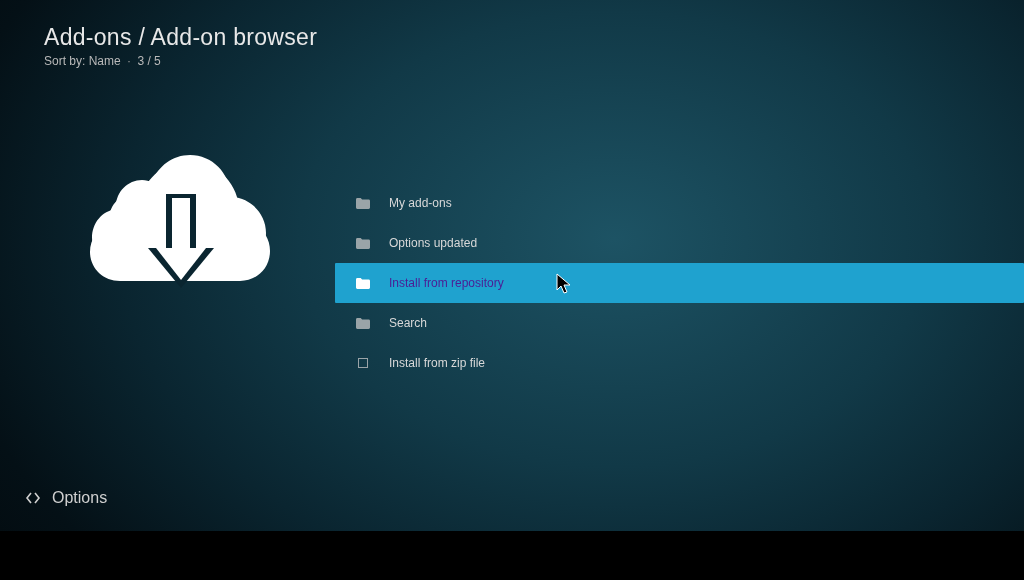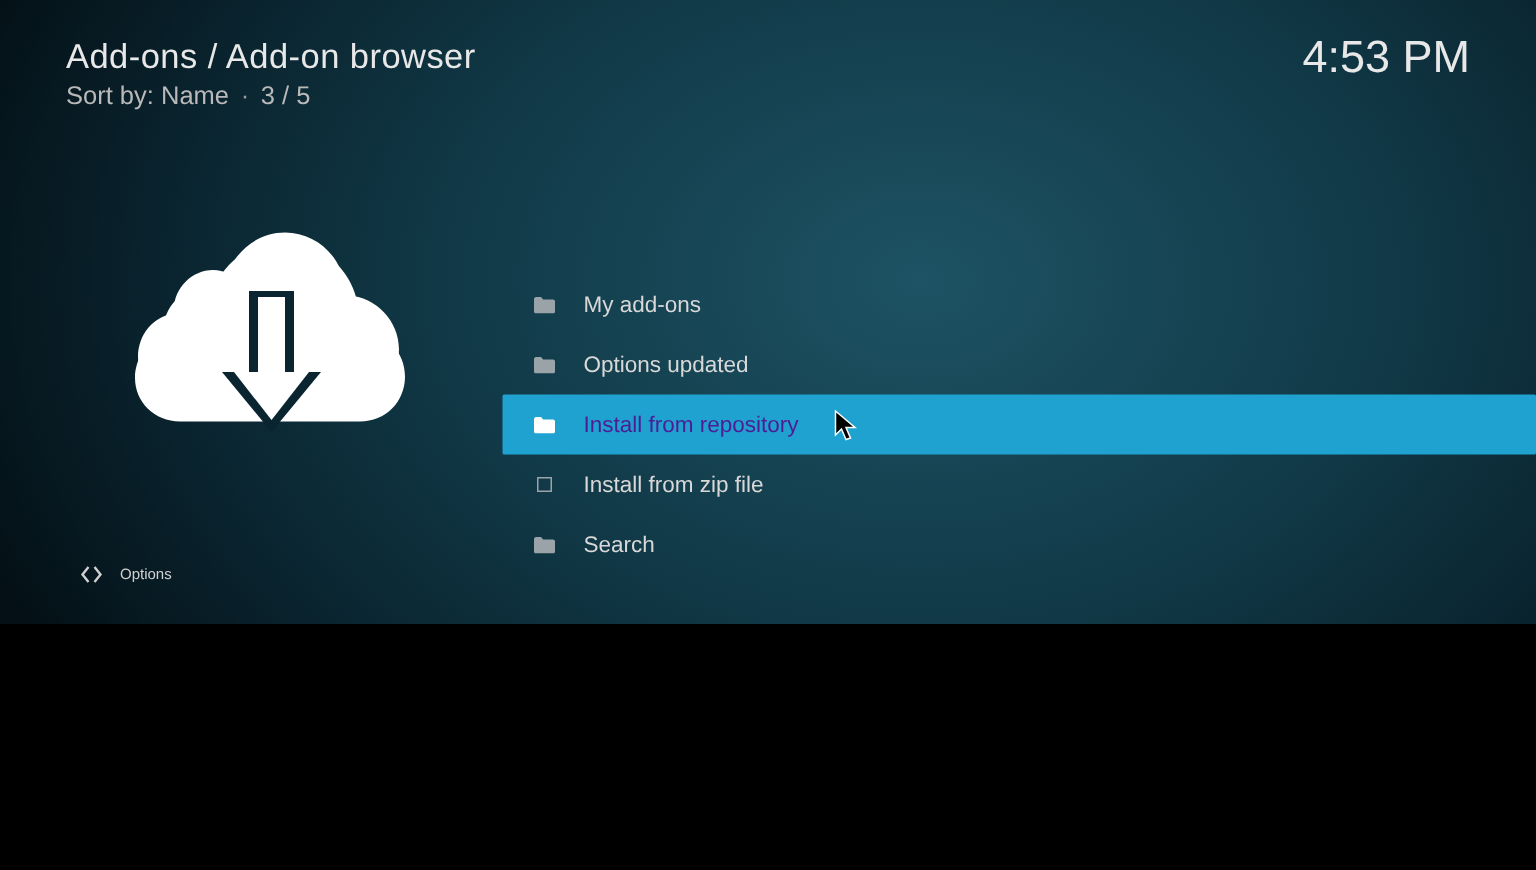--- a/index.html
+++ b/index.html
@@ -1,41 +1,41 @@
 <!DOCTYPE html>
 <html><head>
 <meta charset="utf-8">
 <style>
   * { margin: 0; padding: 0; box-sizing: border-box; }
   html, body { width: 1024px; height: 580px; overflow: hidden; font-family: Arial, Helvetica, sans-serif; background:#000; }
   .screen {
     position: relative;
     width: 1024px;
-    height: 416px;
+    height: 531px;
     background: radial-gradient(ellipse 900px 650px at 60% 45%, #1d5364 0%, #113947 35%, #0a2530 55%, #041016 75%, #010507 100%);
     color: #e6e6e6;
   }
   
   .header {
     position: absolute;
     top: 24px;
     left: 44px;
     right: 44px;
     display: flex;
     justify-content: space-between;
     align-items: flex-start;
   }
   .breadcrumb {
     font-size: 23px;
     font-weight: 300;
     color: #e8e8e8;
     letter-spacing: 0.3px;
   }
   .subline {
-    font-size: 17px;
+    font-size: 12px;
     font-weight: 400;
     color: #b9b9b9;
     margin-top: 3px;
   }
   .subline .sep { padding: 0 3px; color:#9a9a9a; }
   .clock {
     font-size: 30px;
     font-weight: 300;
     color: #e8e8e8;
     margin-top: -2px;
@@ -55,21 +55,21 @@
     position: absolute;
     top: 183px;
     left: 335px;
     right: 0;
   }
   .menu-item {
     display: flex;
     align-items: center;
     height: 40px;
     padding-left: 20px;
-    font-size: 15px;
+    font-size: 12px;
     font-weight: 300;
     color: #d8d8d8;
     cursor: pointer;
     border-radius: 1px;
   }
   .menu-item.selected {
     background: #1fa2cf;
     color: #4c1d95;
   }
   .menu-item .mi-icon {
@@ -79,25 +79,25 @@
     display: flex;
     align-items: center;
     justify-content: center;
     flex: 0 0 16px;
   }
   .menu-item .mi-icon svg { display:block; }
 
   
   .footer {
     position: absolute;
-    left: 52px;
+    left: 24px;
     bottom: 24px;
     display: flex;
     align-items: center;
-    font-size: 10px;
+    font-size: 16px;
     color: #d0d0d0;
     cursor: pointer;
   }
   .footer .opt-icon {
     width: 18px;
     height: 18px;
     margin-right: 10px;
     display:flex; align-items:center; justify-content:center;
   }
 
@@ -120,21 +120,20 @@
   <div class="header">
     <div>
       <div class="breadcrumb">Add-ons / Add-on browser</div>
       <div class="subline">
         <span>Sort by:</span>
         <span>Name</span>
         <span class="sep">·</span>
         <span>3 / 5</span>
       </div>
     </div>
-    <div class="clock">4:53 PM</div>
   </div>
 
   <div class="hero-icon">
     <svg viewBox="0 0 180 150">
       <path fill="#ffffff" d="M140 55c0-22-18-40-40-40-17 0-32 11-38 27-3-1-6-2-10-2-14 0-26 12-26 26 0 1 0 2 0 3C12 71 2 83 2 98c0 17 14 31 31 31h34V98H50l40-46 40 46h-17v31h27c20 0 36-16 36-36 0-19-15-35-34-36-1-1-1-1-2-2z"></path>
 
       <g>
         <path fill="#ffffff" d="M146 62c-2-24-22-43-47-43-20 0-37 12-44 30-2 0-4-1-6-1C33 48 20 61 20 77c0 2 0 3 0 5C8 85 0 96 0 109c0 17 14 30 30 30h38V96H48l42-40 42 40h-20v43h36c19 0 34-15 34-34 0-18-14-33-32-34-1-3-2-6-4-9z" opacity="0"></path>
       </g>
 
@@ -183,34 +182,34 @@
       <span class="mi-icon">
         <svg width="14" height="11" viewBox="0 0 14 11">
             <path fill="#ffffff" d="M0 1.5C0 .7.6 0 1.3 0h3.4l1.4 1.6h6.6c.7 0 1.3.6 1.3 1.4V9.6c0 .8-.6 1.4-1.3 1.4H1.3C.6 11 0 10.4 0 9.6V1.5z"></path>
           </svg>
       </span>
       <span>Install from repository</span>
     </div>
 
     <div class="menu-item">
       <span class="mi-icon">
+        <svg width="14" height="11" viewBox="0 0 14 11">
+            <path fill="#9aa4a8" d="M0 1.5C0 .7.6 0 1.3 0h3.4l1.4 1.6h6.6c.7 0 1.3.6 1.3 1.4V9.6c0 .8-.6 1.4-1.3 1.4H1.3C.6 11 0 10.4 0 9.6V1.5z"></path>
+          </svg>
+      </span>
+      <span>Search</span>
+    </div>
+
+    <div class="menu-item">
+      <span class="mi-icon">
         <svg width="10" height="10" viewBox="0 0 10 10">
             <rect x="0" y="0" width="10" height="10" fill="none" stroke="#9aa4a8" stroke-width="2"></rect>
           </svg>
       </span>
       <span>Install from zip file</span>
-    </div>
-
-    <div class="menu-item">
-      <span class="mi-icon">
-        <svg width="14" height="11" viewBox="0 0 14 11">
-            <path fill="#9aa4a8" d="M0 1.5C0 .7.6 0 1.3 0h3.4l1.4 1.6h6.6c.7 0 1.3.6 1.3 1.4V9.6c0 .8-.6 1.4-1.3 1.4H1.3C.6 11 0 10.4 0 9.6V1.5z"></path>
-          </svg>
-      </span>
-      <span>Search</span>
     </div>
   </div>
 
   <div class="footer">
     <span class="opt-icon">
       <svg width="16" height="16" viewBox="0 0 16 16" fill="none" stroke="#d0d0d0" stroke-width="1.6">
         <polyline points="6,3 2,8 6,13"></polyline>
         <polyline points="10,3 14,8 10,13"></polyline>
       </svg>
     </span>

